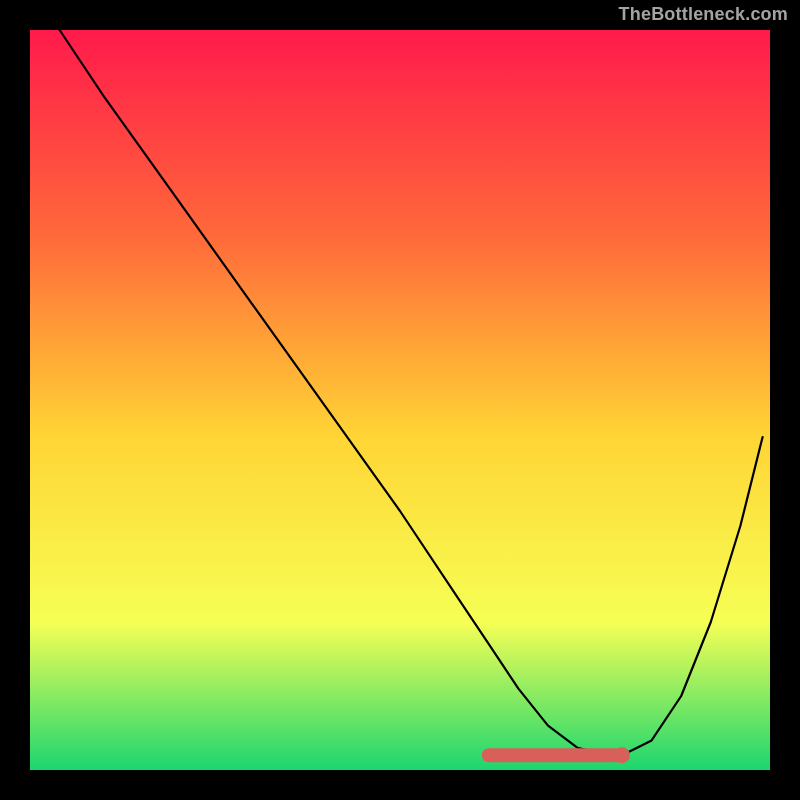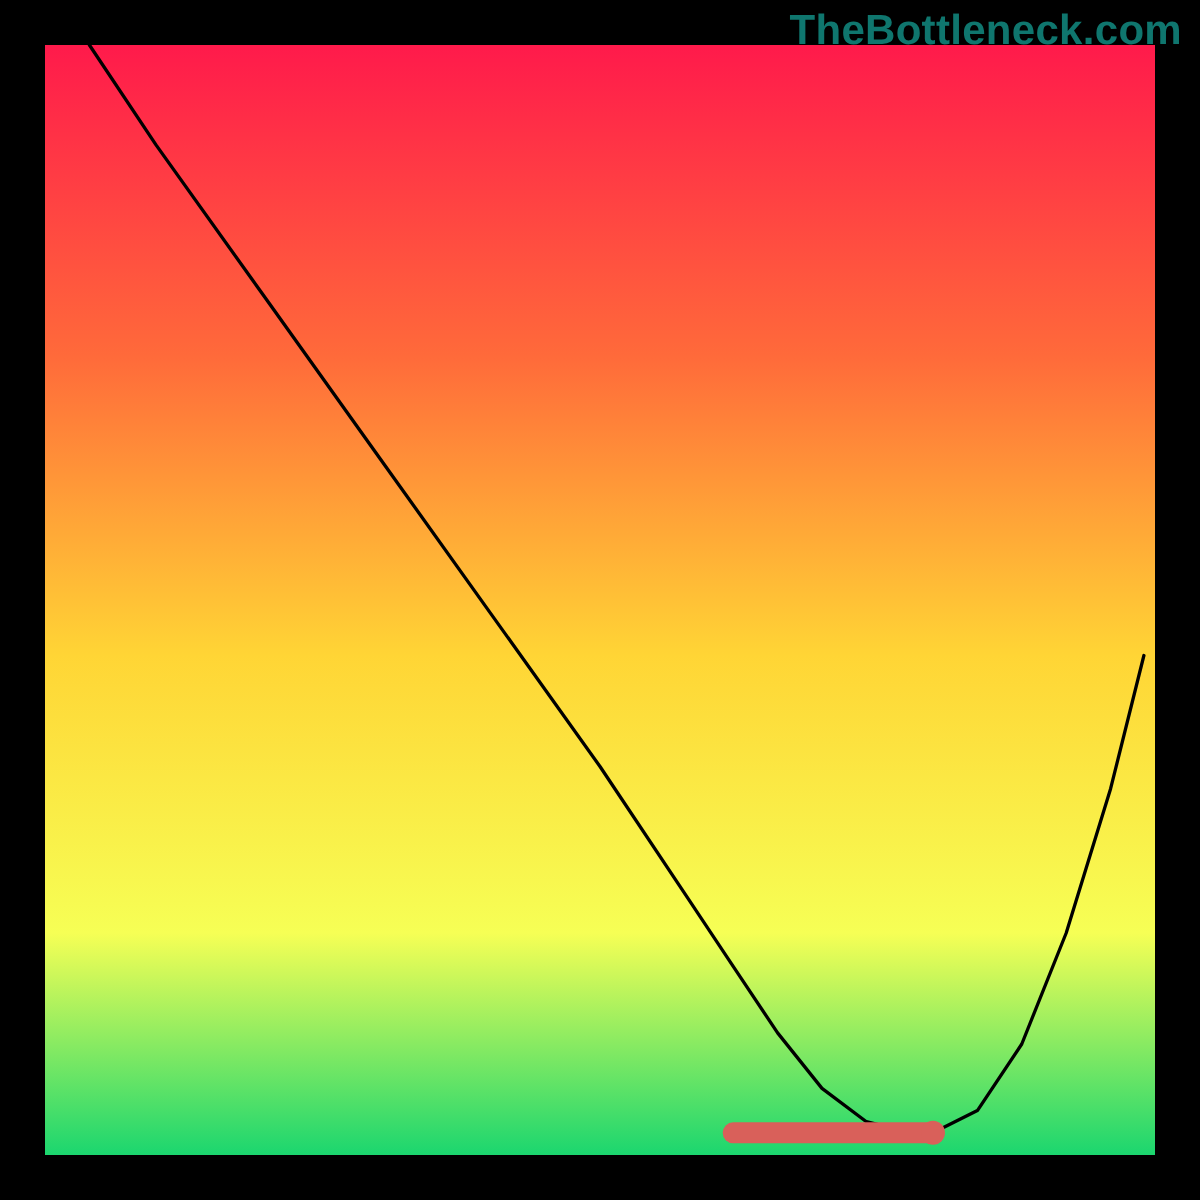--- a/index.html
+++ b/index.html
@@ -13,23 +13,23 @@
   .chart-wrap {
     position: relative;
     width: 800px;
     height: 800px;
   }
   .watermark {
     position: absolute;
     top: 4px;
     right: 12px;
     font-family: Arial, Helvetica, sans-serif;
-    font-size: 28px;
+    font-size: 18px;
     font-weight: bold;
-    color: #0f766e;
+    color: #a3a3a3;
     letter-spacing: 0.2px;
     user-select: none;
   }
   svg {
     display: block;
   }
 </style>
 </head>
 <body>
 

